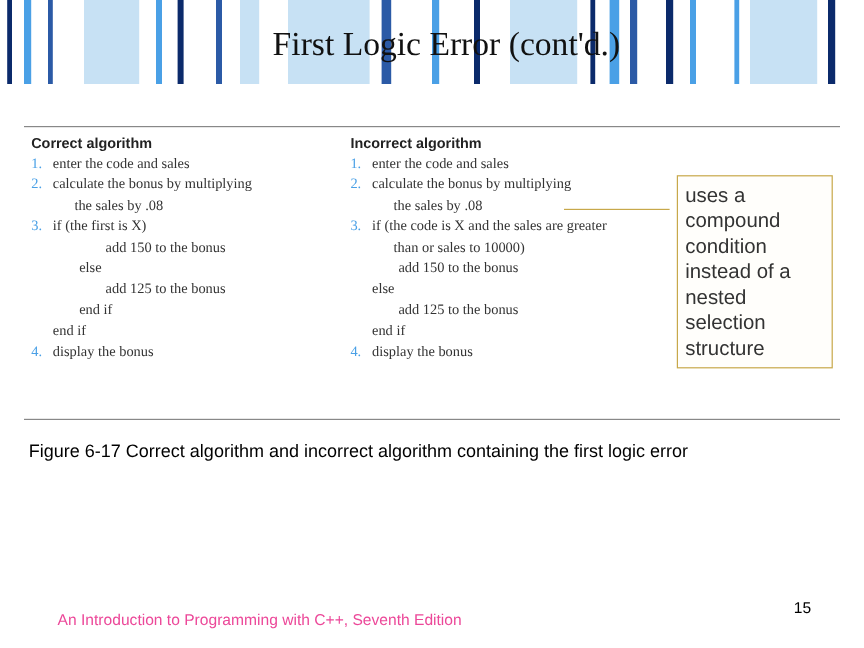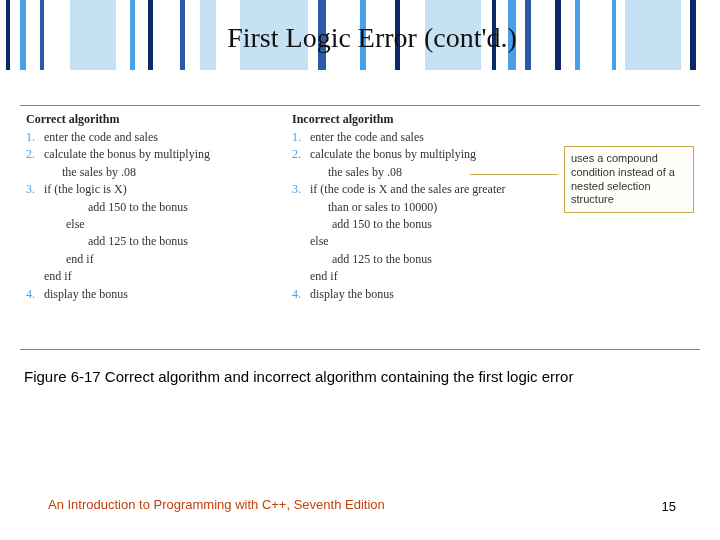--- a/index.html
+++ b/index.html
@@ -60,21 +60,21 @@
     border-bottom: 1px solid #888;
     padding: 6px 4px;
   }
   .col {
     position: absolute;
     top: 6px;
   }
   .col-left { left: 6px; width: 260px; }
   .col-right { left: 272px; width: 260px; }
   .col-head {
-    font-family: Liberation Serif, serif;
+    font-family: Liberation Sans, sans-serif;
     font-weight: bold;
     font-size: 12px;
     color: #222;
     margin-bottom: 2px;
   }
   .alg {
     font-family: 'Comic Sans MS', 'Segoe Script', cursive;
     font-size: 12px;
     color: #333;
     line-height: 1.45;
@@ -82,21 +82,21 @@
   .alg .li { display: flex; }
   .alg .num { width: 18px; flex: 0 0 18px; color: #4aa0e6; }
   .callout-box {
     position: absolute;
     top: 40px;
     right: 6px;
     width: 130px;
     border: 1px solid #c7a84a;
     background: #fffefb;
     font-family: Arial, sans-serif;
-    font-size: 11px;
+    font-size: 17px;
     color: #333;
     padding: 5px 6px;
     line-height: 1.25;
   }
   .callout-line {
     position: absolute;
     top: 68px;
     left: 450px;
     width: 88px;
     height: 1px;
@@ -108,25 +108,25 @@
     left: 0;
     width: 720px;
     padding: 0 24px;
     font-family: Arial, sans-serif;
     font-size: 15px;
     color: #000;
     font-weight: 400;
   }
   .footer {
     position: absolute;
-    bottom: 28px;
+    bottom: 16px;
     left: 48px;
     font-family: Arial, sans-serif;
     font-size: 13px;
-    color: #c2410c;
+    color: #ec4899;
   }
   .pagenum {
     position: absolute;
     bottom: 26px;
     right: 44px;
     font-family: Arial, sans-serif;
     font-size: 13px;
     color: #000;
   }
 </style>
@@ -169,21 +169,21 @@
         <div class="li">
           <span class="num">2.</span>
           <span style="padding-left: 0px;">calculate the bonus by multiplying</span>
         </div>
         <div class="li">
           <span class="num"></span>
           <span style="padding-left: 18px;">the sales by .08</span>
         </div>
         <div class="li">
           <span class="num">3.</span>
-          <span style="padding-left: 0px;">if (the logic is X)</span>
+          <span style="padding-left: 0px;">if (the first is X)</span>
         </div>
         <div class="li">
           <span class="num"></span>
           <span style="padding-left: 44px;">add 150 to the bonus</span>
         </div>
         <div class="li">
           <span class="num"></span>
           <span style="padding-left: 22px;">else</span>
         </div>
         <div class="li">

